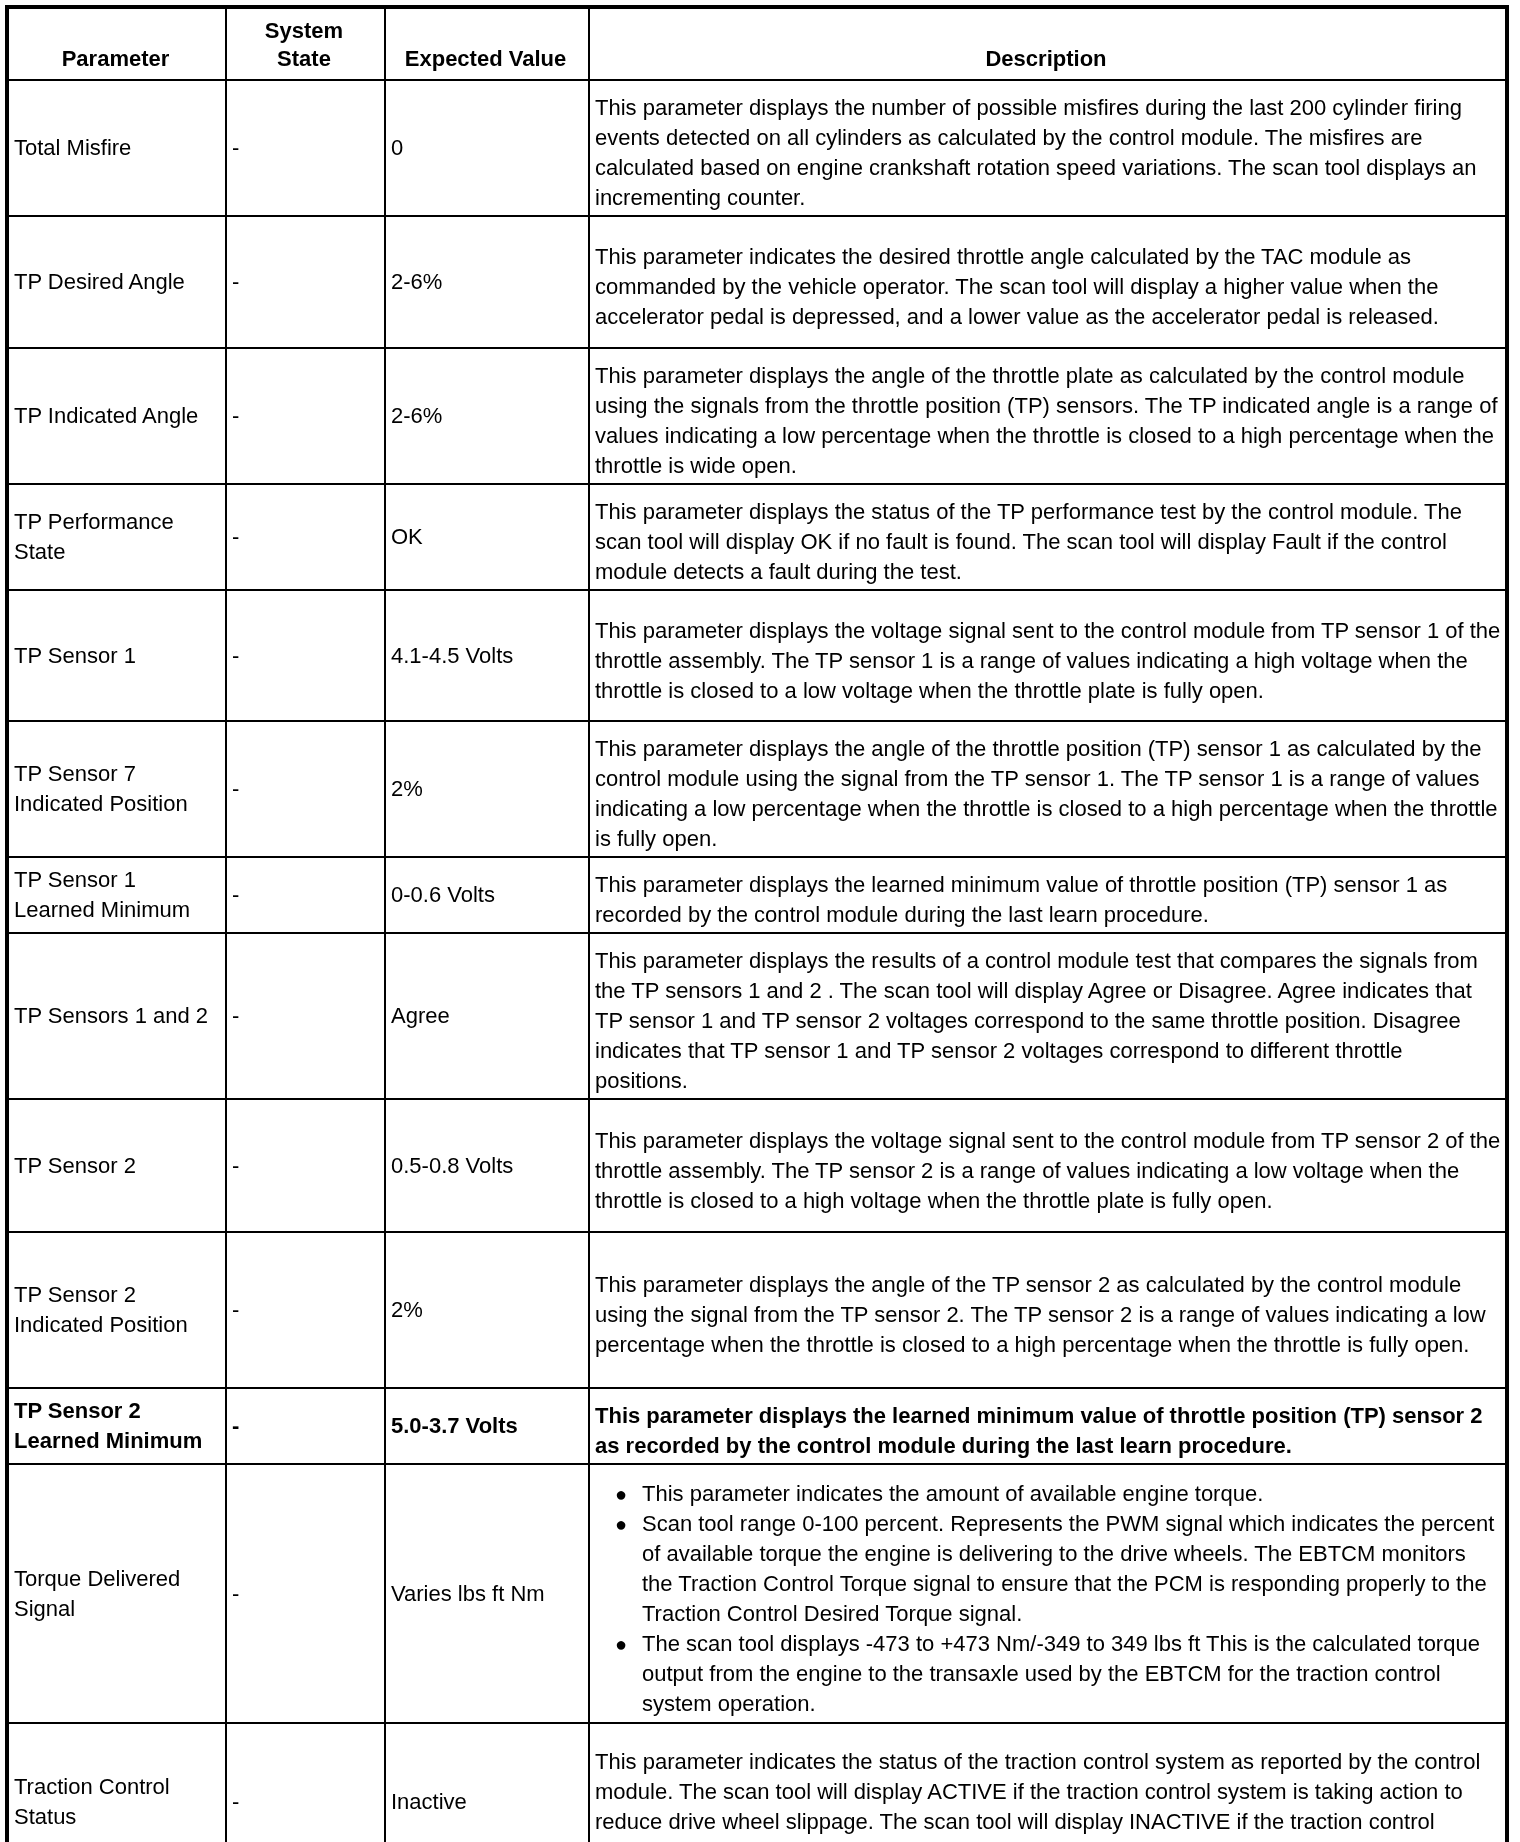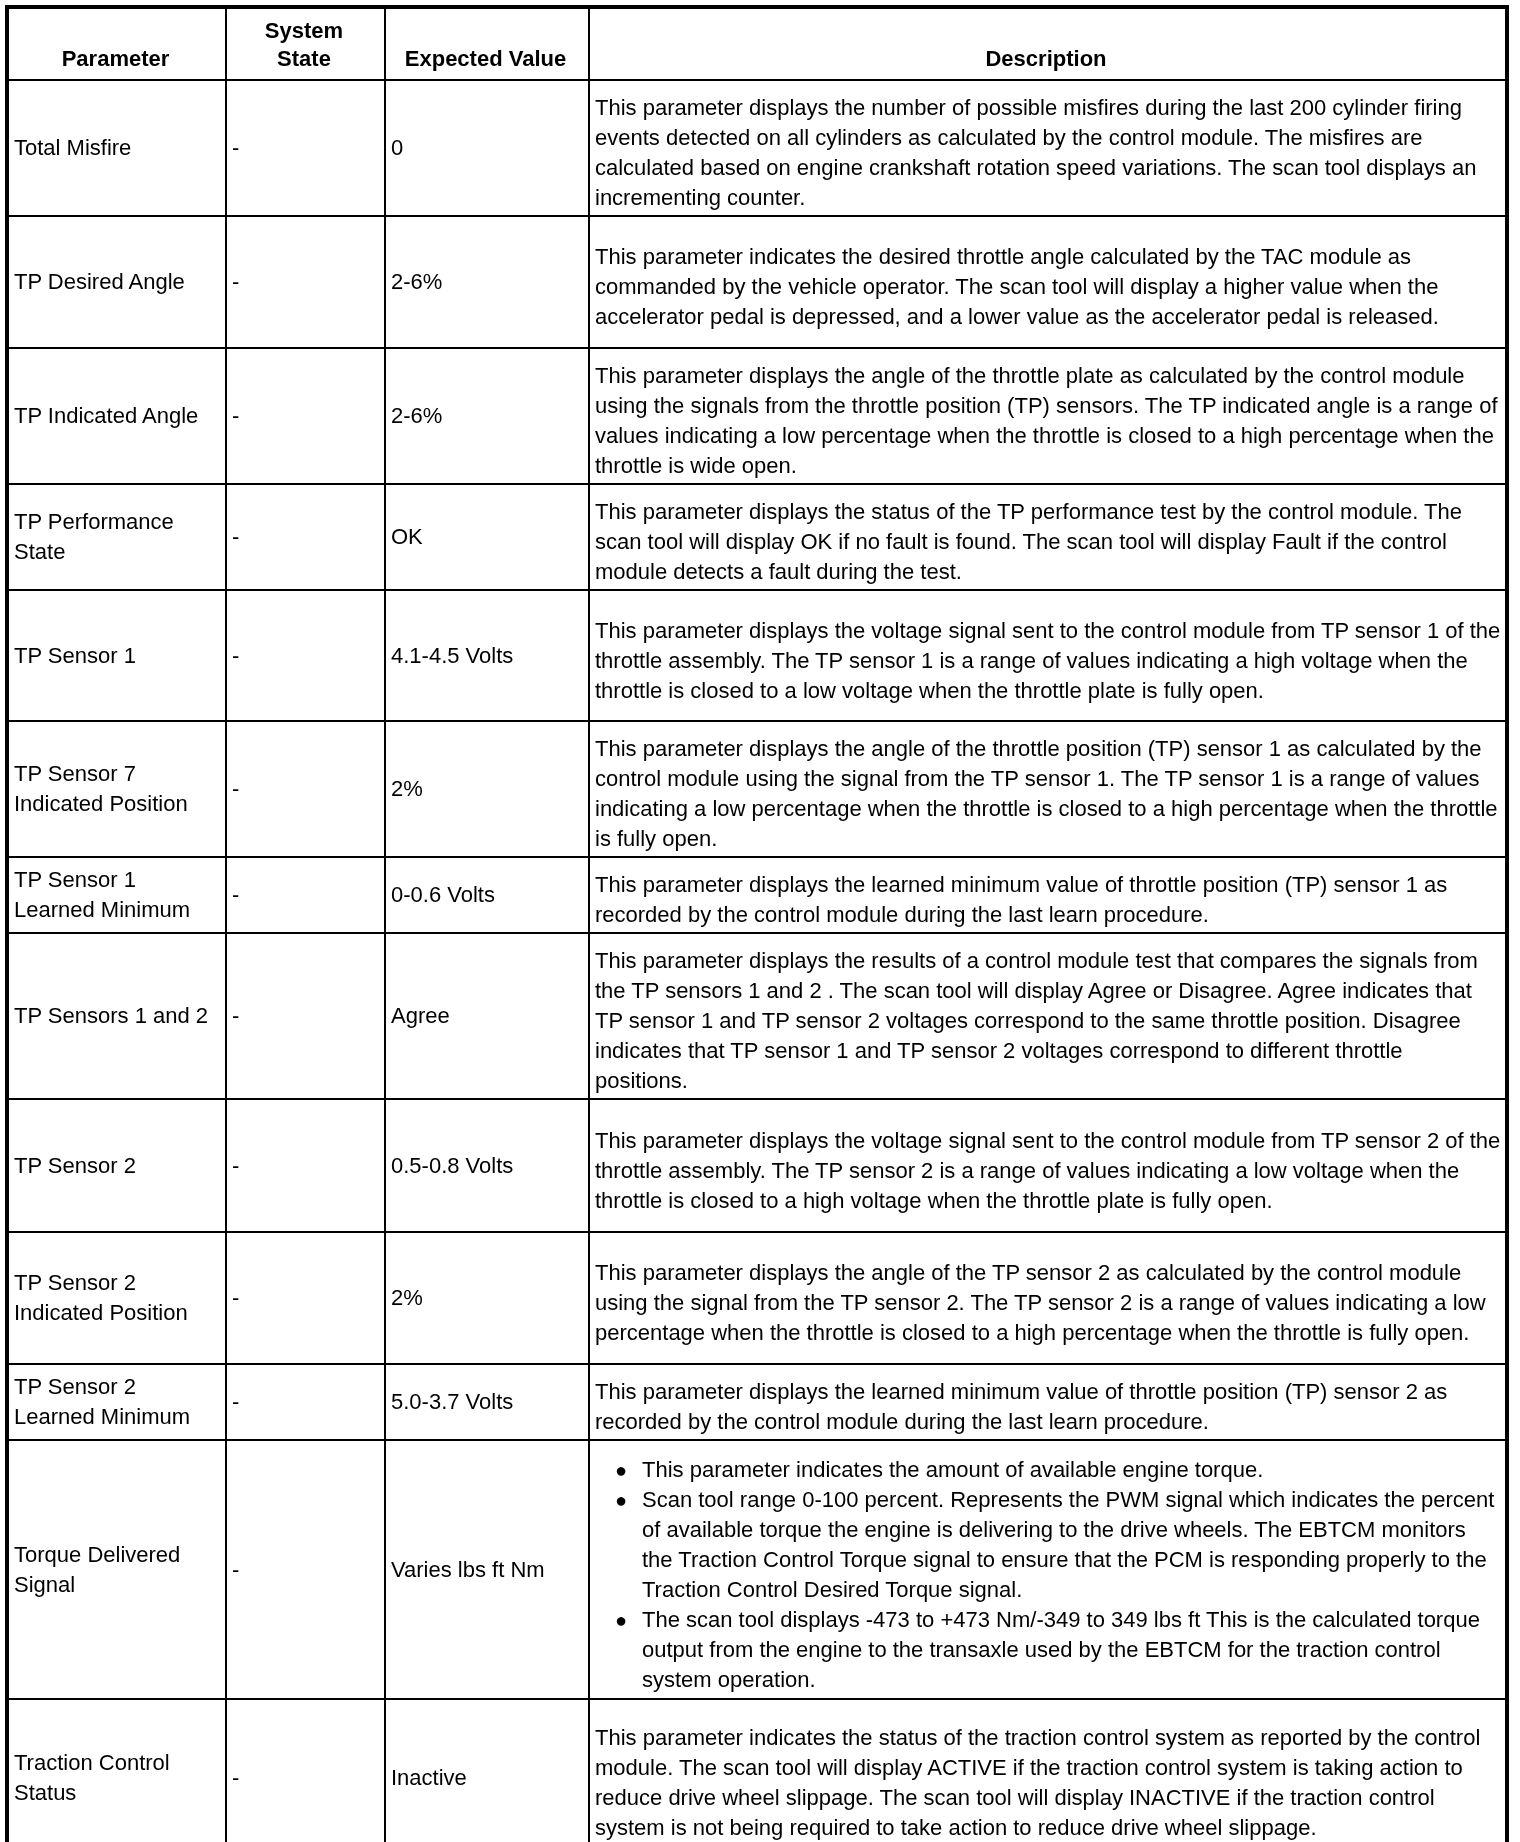--- a/index.html
+++ b/index.html
@@ -18,21 +18,21 @@
   th, td { border: 2px solid #000; vertical-align: middle; padding: 0 8px 0 5px; }
   th { font-weight: bold; text-align: center; vertical-align: bottom; padding-bottom: 6px; line-height: 28px; }
   thead tr { height: 73px; }
   td.desc { padding: 12px 4px 2px 5px; }
   td.desc ul { margin: 0; padding: 0; list-style: none; }
   td.desc li { position: relative; padding-left: 47px; }
   td.desc li .bullet { position: absolute; left: 20px; top: 0; font-size: 20px; }
   .r1 { height: 132px; } .r2 { height: 132px; } .r3 { height: 133px; }
   .r4 { height: 104px; } .r5 { height: 131px; } .r6 { height: 134px; }
   .r7 { height: 73px; }  .r8 { height: 162px; } .r9 { height: 133px; }
-  .r10 { height: 132px; } .r11 { height: 73px; } .r12 { height: 259px; }
+  .r10 { height: 156px; } .r11 { height: 73px; font-weight: bold; } .r12 { height: 259px; }
   .r13 { height: 159px; }
 </style>
 </head>
 <body>
 
 <table class="params">
   <colgroup>
       <col class="c1">
       <col class="c2">
       <col class="c3">

